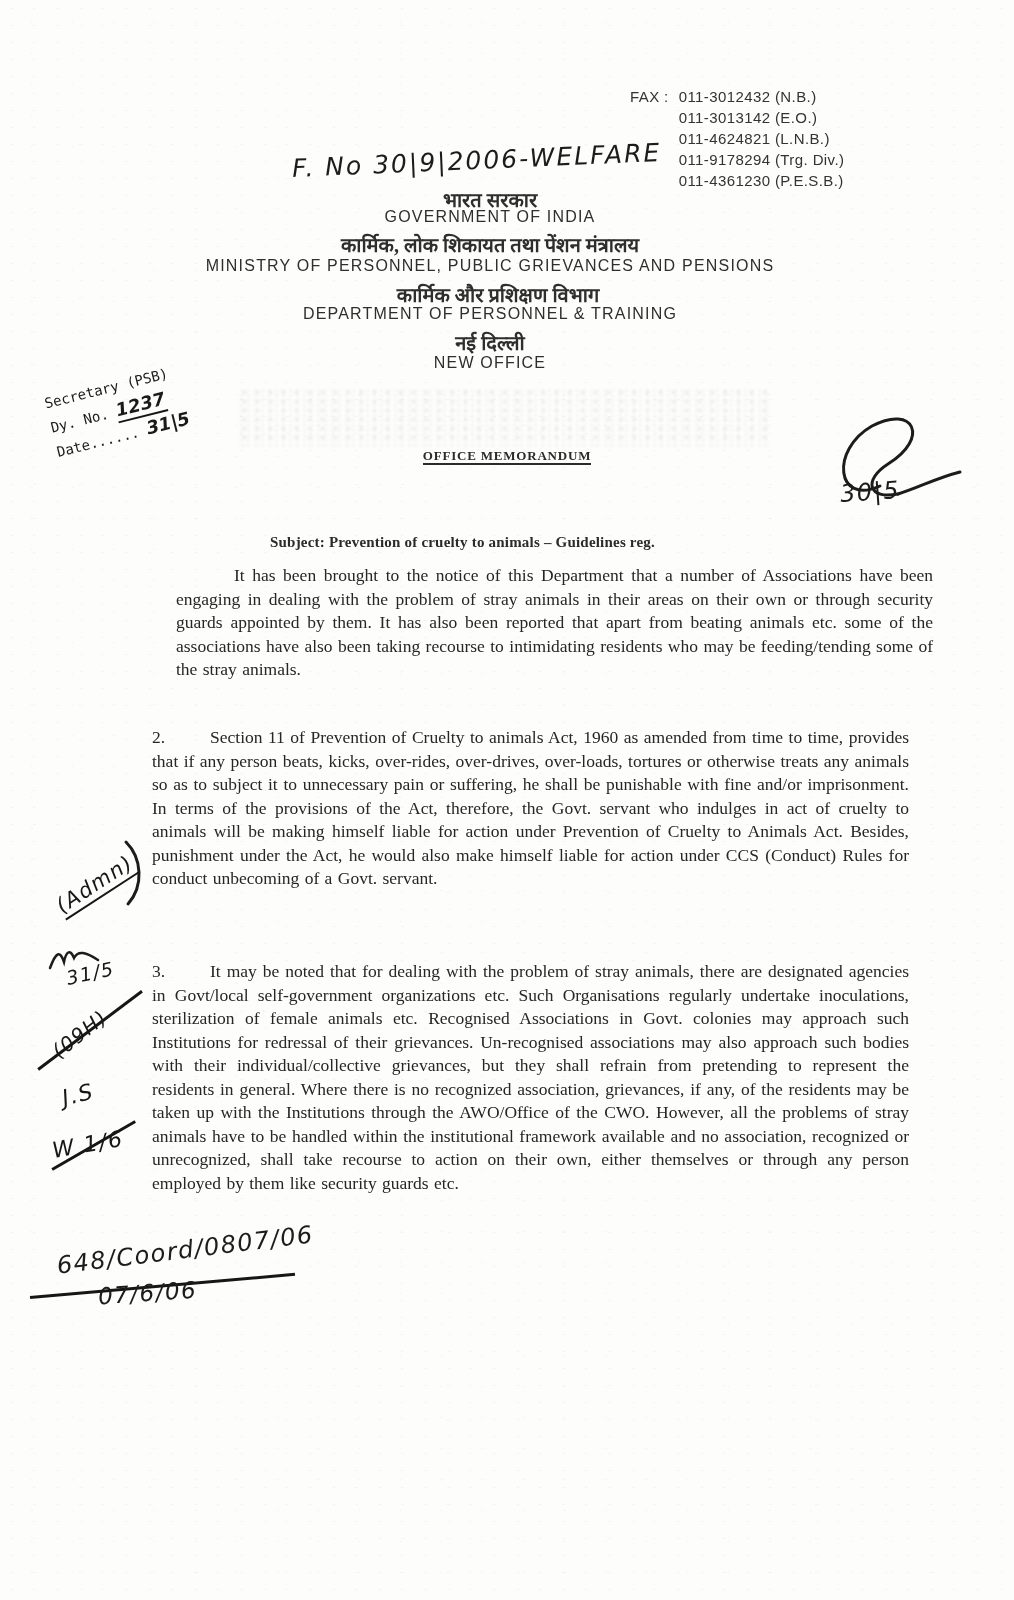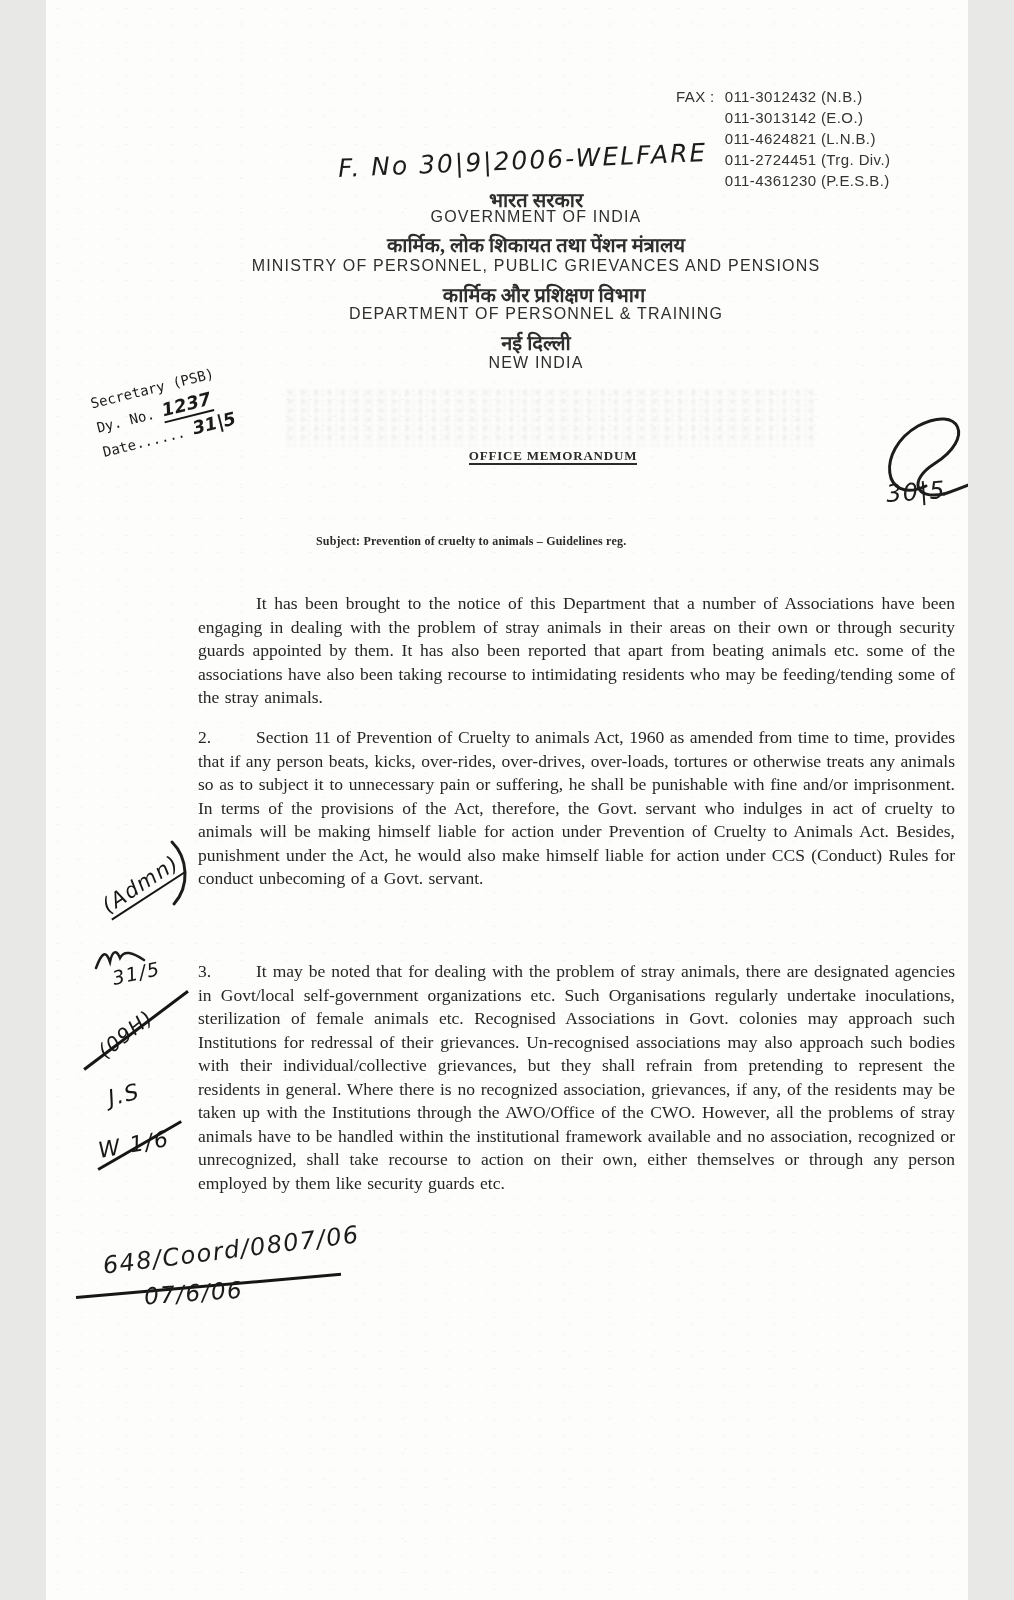--- a/index.html
+++ b/index.html
@@ -1,18 +1,18 @@
 <!DOCTYPE html>
 <html><head>
 <meta charset="utf-8">
 <style>
   * { margin:0; padding:0; box-sizing:border-box; }
   html,body { background:#e8e8e6; }
   .page {
-    position:relative; width:922px; height:1600px; margin:0 auto;
+    position:relative; width:1014px; height:1600px; margin:0 auto;
     background:#fdfdfb;
     background-image:
       radial-gradient(rgba(60,60,60,0.045) 1px, transparent 1.2px),
       radial-gradient(rgba(60,60,60,0.03) 1px, transparent 1.4px);
     background-size: 23px 17px, 41px 31px;
     background-position: 0 0, 11px 7px;
     overflow:hidden;
     color:#2b2b2b;
     font-family:"Liberation Serif", serif;
   }
@@ -45,29 +45,29 @@
     left:42px; top:392px; transform:rotate(-14deg); transform-origin:left top;
     font-size:14px; line-height:24px; color:#1a1a1a; font-family:"DejaVu Sans Mono", monospace;
   }
   .stamp .hand-num { font-family:"DejaVu Sans", sans-serif; font-style:italic; font-size:18px; font-weight:bold; }
 
   .om-title { left:0; width:1014px; top:446px; text-align:center; }
   .om-title span { font-size:13px; font-weight:bold; letter-spacing:0.8px; border-bottom:2.5px solid #2b2b2b; padding-bottom:0; }
 
   .sig-date { left:840px; top:478px; font-size:24px; transform:rotate(-4deg); }
 
-  .subject { left:270px; top:534px; font-size:12px; font-weight:bold; letter-spacing:0.2px; }
+  .subject { left:270px; top:534px; font-size:15px; font-weight:bold; letter-spacing:0.2px; }
 
   
   .para {
     left:152px; width:757px; font-size:17.5px; line-height:23.5px;
     text-align:justify; color:#262626; word-spacing:1px;
   }
   .para .pnum { display:inline-block; min-width:58px; }
-  .p1 { top:592px; text-indent:58px; }
+  .p1 { top:564px; text-indent:58px;margin-left:24px; }
   .p2 { top:726px; }
   .p3 { top:932px;margin-top:28px; }
 
   
   .mnote { color:#161616; }
   .underlined { border-bottom:2px solid #161616; padding-bottom:1px; }
   .slash {
     position:absolute; background:#161616; height:2.5px; transform-origin:left center;
   }
 
@@ -85,35 +85,35 @@
 <body>
 
 <div class="page">
 
   <div class="abs fax sans">
     <div class="fax-label">FAX :</div>
     <div class="fax-lines">
       <div>011-3012432 (N.B.)</div>
       <div>011-3013142 (E.O.)</div>
       <div>011-4624821 (L.N.B.)</div>
-      <div>011-2724451 (Trg. Div.)</div>
+      <div>011-9178294 (Trg. Div.)</div>
       <div>011-4361230 (P.E.S.B.)</div>
     </div>
   </div>
 
   <div class="abs hand fileno">F. No 30|9|2006-WELFARE</div>
 
   <div class="abs center-line hi" style="top:186px;" lang="hi">भारत सरकार</div>
   <div class="abs center-line en-head" style="top:208px;">GOVERNMENT OF INDIA</div>
   <div class="abs center-line hi" style="top:231px;" lang="hi">कार्मिक, लोक शिकायत तथा पेंशन मंत्रालय</div>
   <div class="abs center-line en-head" style="top:257px;">MINISTRY OF PERSONNEL, PUBLIC GRIEVANCES AND PENSIONS</div>
   <div class="abs center-line hi" style="top:281px;padding-left:16px;" lang="hi">कार्मिक और प्रशिक्षण विभाग</div>
   <div class="abs center-line en-head" style="top:305px;">DEPARTMENT OF PERSONNEL &amp; TRAINING</div>
   <div class="abs center-line hi" style="top:329px;" lang="hi">नई दिल्ली</div>
-  <div class="abs center-line en-head" style="top:354px;">NEW INDIA</div>
+  <div class="abs center-line en-head" style="top:354px;">NEW OFFICE</div>
 
 
   <div class="abs stamp">
     <div>Secretary (PSB)</div>
     <div>
       <span>Dy. No.</span>
       <span class="hand-num underlined">1237</span>
     </div>
     <div>
       <span>Date......</span>

